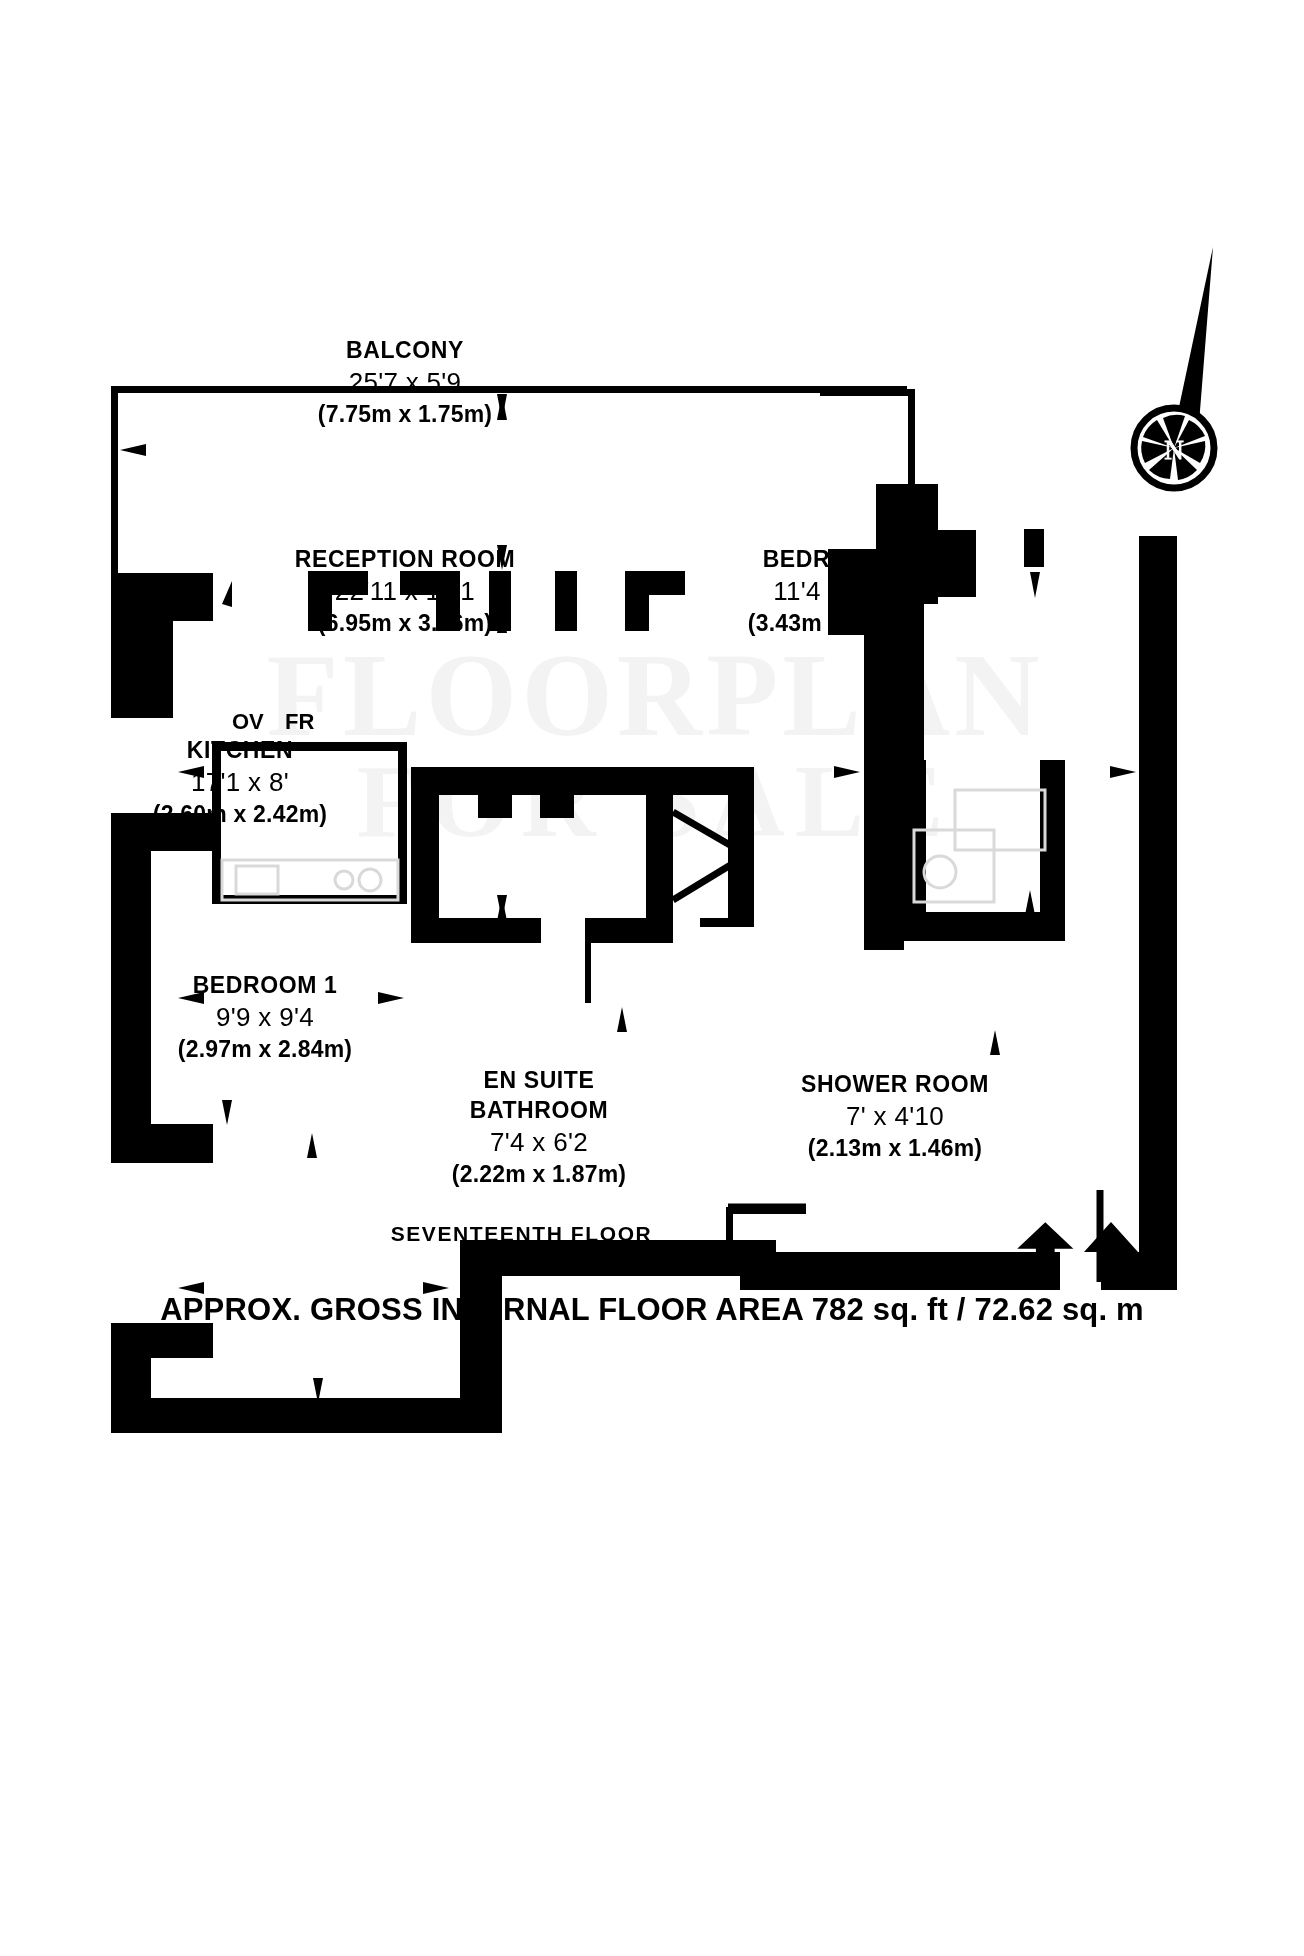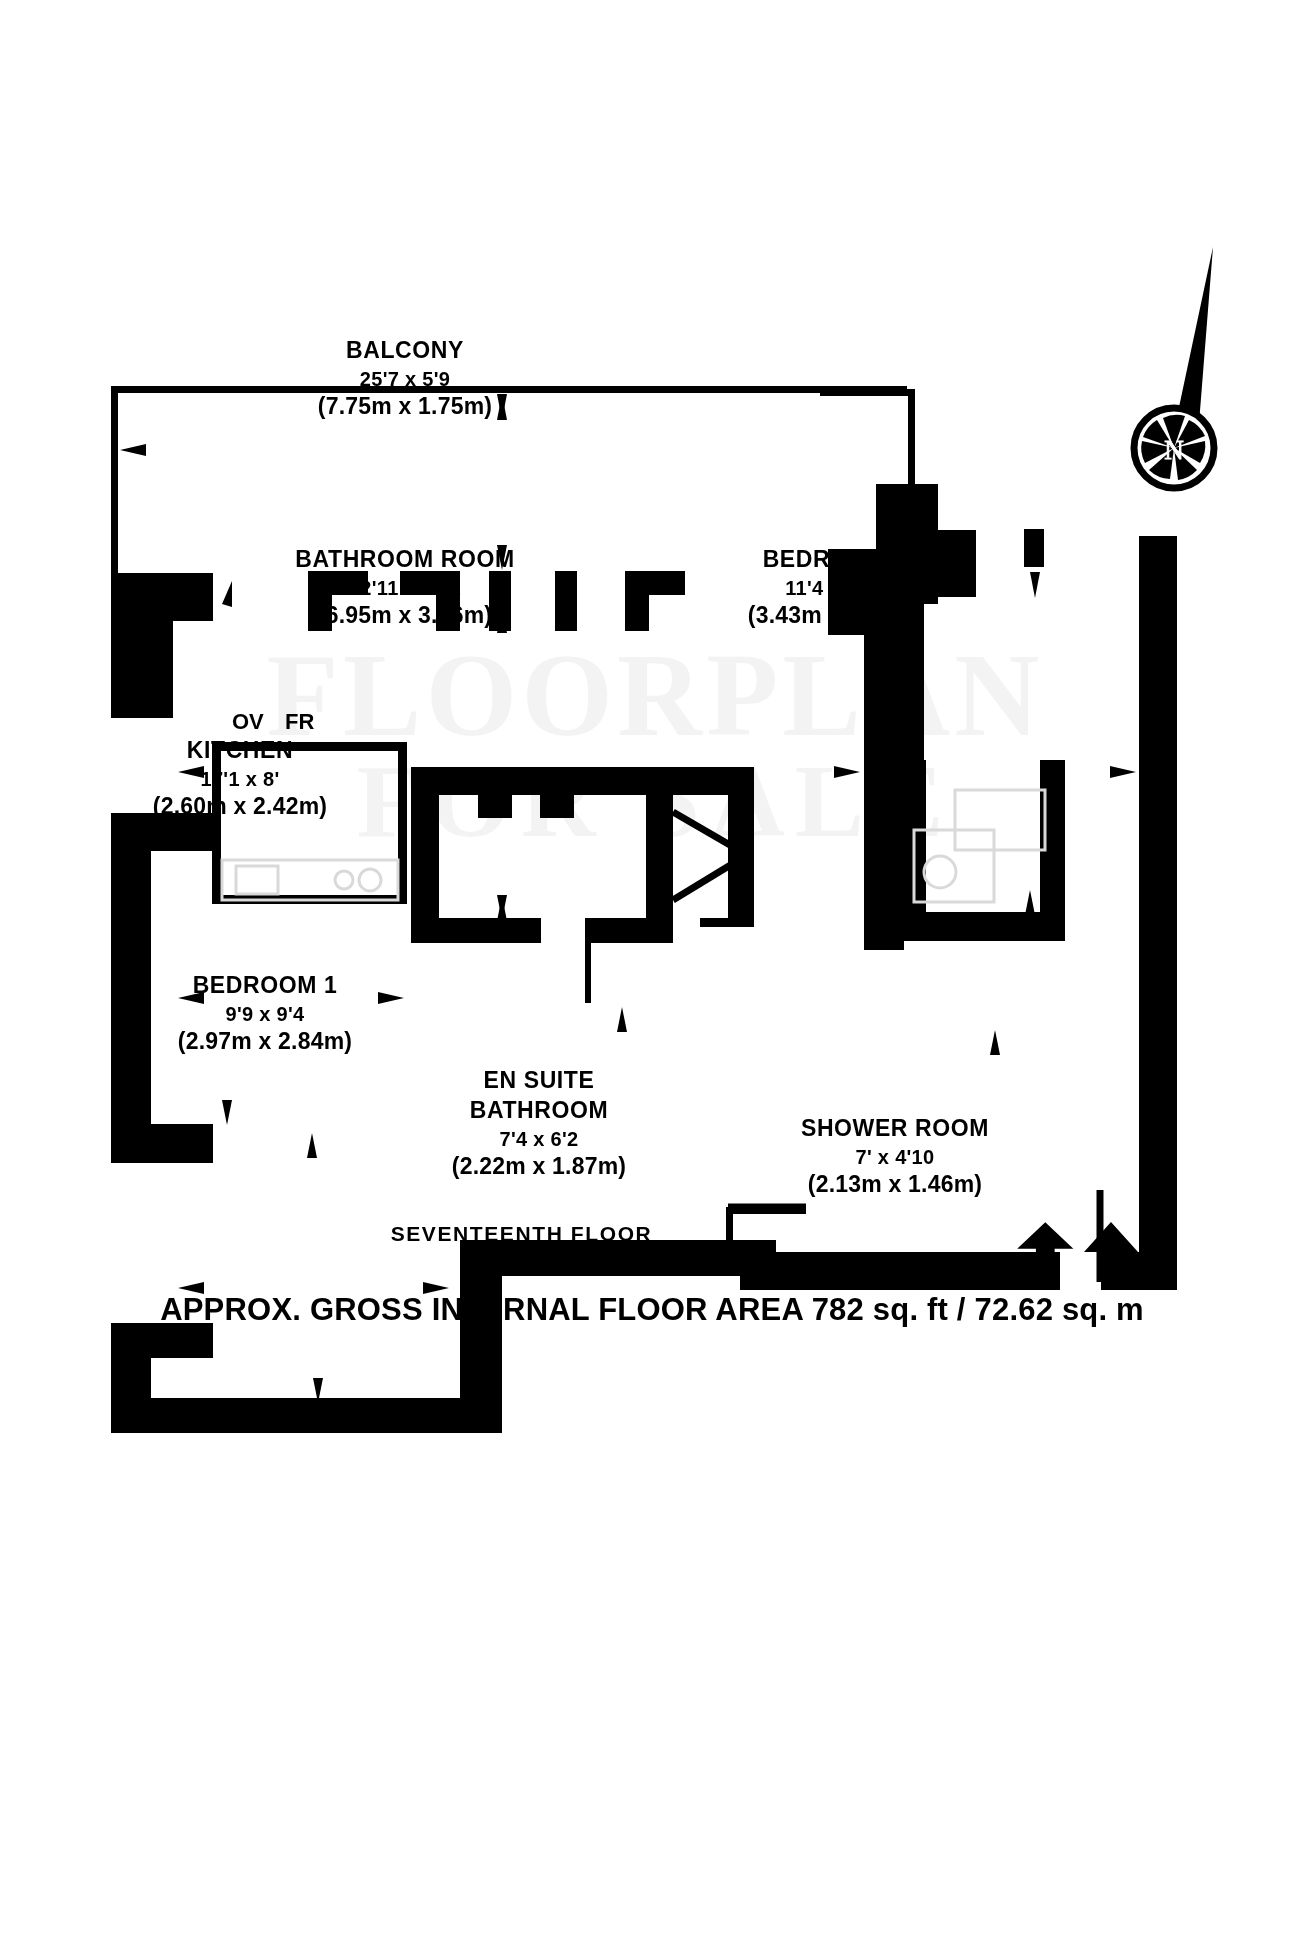--- a/index.html
+++ b/index.html
@@ -6,30 +6,30 @@
   body{
     width:1304px;height:1956px;position:relative;overflow:hidden;
     font-family:"Liberation Sans","DejaVu Sans",sans-serif;
     color:#000;
   }
   #plan{position:absolute;left:0;top:0;width:1304px;height:1956px;}
 
   
   .lbl{position:absolute;text-align:center;line-height:1.30;white-space:nowrap;}
   .lbl .nm{font-weight:bold;font-size:23px;letter-spacing:.6px;}
-  .lbl .d1{font-weight:bold;font-size:20px;letter-spacing:.3px;text-align:center;}
+  .lbl .d1{font-weight:normal;font-size:26px;letter-spacing:.3px;text-align:center;}
   .lbl .d2{font-weight:bold;font-size:23px;letter-spacing:.2px;}
 
   .lbl-balcony{left:255px;top:336px;width:300px;}
   .lbl-reception{left:255px;top:545px;width:300px;}
   .lbl-bedroom2{left:685px;top:545px;width:300px;}
   .lbl-kitchen{left:105px;top:736px;width:270px;}
   .lbl-bedroom1{left:115px;top:971px;width:300px;}
   .lbl-ensuite{left:404px;top:1029px;width:270px;margin-top:37px;}
-  .lbl-shower{left:745px;top:1070px;width:300px;margin-top:44px;}
+  .lbl-shower{left:745px;top:1070px;width:300px;}
 
   .floor-caption{
     position:absolute;left:0;top:1222px;width:1043px;text-align:center;
     font-size:21px;font-weight:bold;letter-spacing:1.6px;
   }
   .area-caption{
     position:absolute;left:0;top:1264px;width:1304px;text-align:center;
     font-size:31px;font-weight:bold;letter-spacing:.2px;margin-top:28px;
   }
 
@@ -243,21 +243,21 @@
   </g>
 </svg>
 
 <div class="lbl lbl-balcony">
   <div class="nm">BALCONY</div>
   <div class="d1">25'7 x 5'9</div>
   <div class="d2">(7.75m x 1.75m)</div>
 </div>
 
 <div class="lbl lbl-reception">
-  <div class="nm">BATHROOM ROOM</div>
+  <div class="nm">RECEPTION ROOM</div>
   <div class="d1">22'11 x 10'1</div>
   <div class="d2">(6.95m x 3.06m)</div>
 </div>
 
 <div class="lbl lbl-bedroom2">
   <div class="nm">BEDROOM 2</div>
   <div class="d1">11'4 x 9'11</div>
   <div class="d2">(3.43m x 3.00m)</div>
 </div>
 

